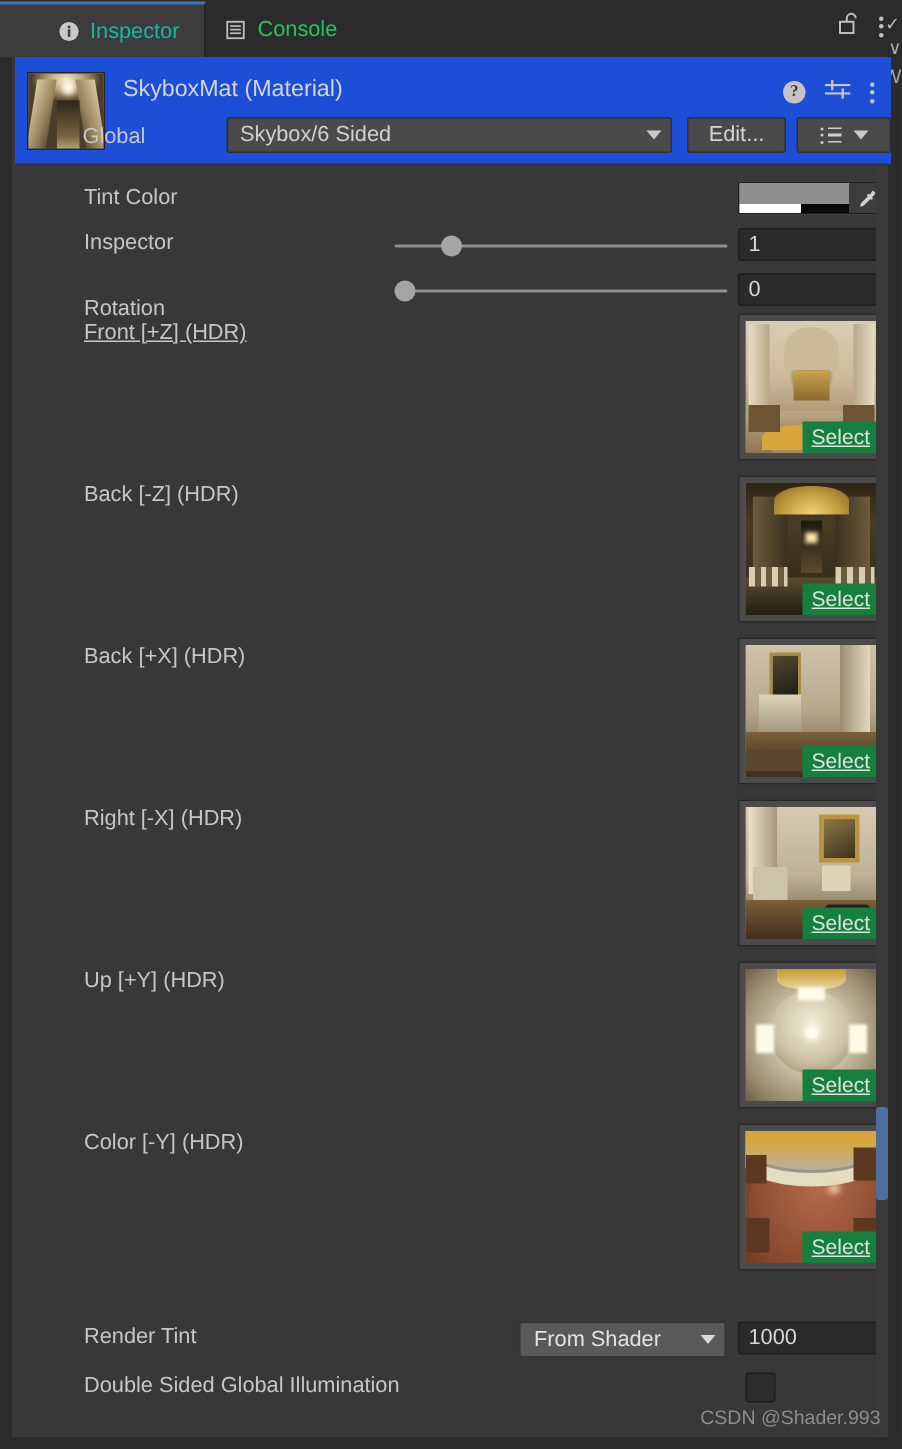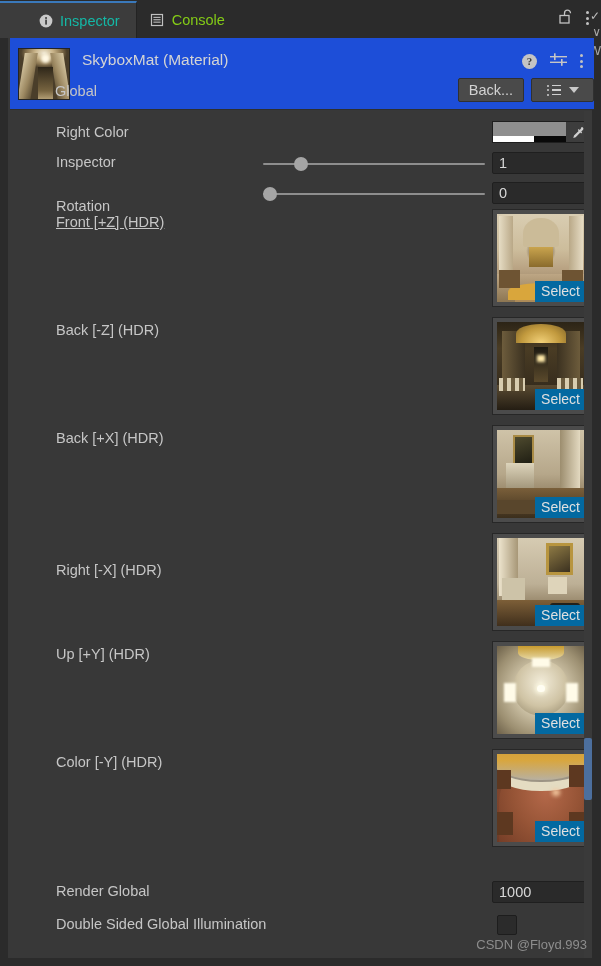--- a/index.html
+++ b/index.html
@@ -19,21 +19,21 @@
 
   
   .tabbar {
     position: absolute; left: 0; top: 0; width: 601px; height: 38px;
     background: #2b2b2b;
     display: flex; align-items: flex-end;
   }
   .tab {
     height: 37px; display: flex; align-items: center; gap: 7px;
     padding: 0 16px 0 13px;
-    color: #84cc16; font-size: 14.5px;
+    color: #22c55e; font-size: 14.5px;
     position: relative;
   }
   .tab.active {
     background: #3c3c3c;
     color: #14b8a6;
     border-top: 2px solid #3a79bb;
     border-right: 1px solid #232323;
     padding-left: 38px;
   }
   .tab.active::after{
@@ -197,23 +197,24 @@
     position: absolute; left: 484px; width: 98px; height: 98px;
     border: 1px solid #272727; background: #4b4b4b;
     padding: 4px;
   }
   .tex-img {
     position: relative; width: 100%; height: 100%; overflow: hidden;
     background: #7b6c50;
   }
   .tex-select {
     position: absolute; right: 0; bottom: 0;
-    background: #0369a1; color: #e0e0e0;
+    background: #15803d; color: #e0e0e0;
     font-size: 14px; line-height: 1;
     padding: 3px 5px 4px 6px;
+    text-decoration: underline;
   }
 
   
   .t-front {
     position: absolute; inset: 0;
     background:
       radial-gradient(circle at 50% 42%, rgba(60,40,18,.85) 0 8%, rgba(120,92,48,0) 22%),
       linear-gradient(180deg,#d9cdb2 0%,#cdbd9c 40%,#b9a383 62%,#8a7352 100%);
   }
   .t-front .arch { position:absolute; left:30%; top:4%; width:40%; height:34%; background:#cbbb98; border-radius:50% 50% 8% 8%; }
@@ -375,21 +376,25 @@
       </span>
       <span class="dots">
           <i></i>
           <i></i>
           <i></i>
         </span>
     </div>
 
     <div class="shader-row">
       <span class="shader-label">Global</span>
-      <div class="btn btn-edit">Back...</div>
+      <div class="dropdown">
+        <span>Skybox/6 Sided</span>
+        <span class="caret"></span>
+      </div>
+      <div class="btn btn-edit">Edit...</div>
       <div class="btn btn-presets">
         <span class="list-icon">
           <span>
               <b></b>
               <u></u>
             </span>
             <span>
               <b></b>
               <u></u>
             </span>
@@ -398,21 +403,21 @@
               <u></u>
             </span>
         </span>
         <span class="caret"></span>
       </div>
     </div>
   </div>
 
   <div class="props">
 
-    <div class="prop-label" style="left:48px; top:13px;">Right Color</div>
+    <div class="prop-label" style="left:48px; top:13px;">Tint Color</div>
     <div class="color-field">
       <div class="color-main"></div>
       <div class="color-alpha">
           <div class="w"></div>
           <div class="b"></div>
         </div>
       <div class="eyedropper">
         <svg width="15" height="15" viewBox="0 0 15 15">
           <path d="M11.6 2.1a1.7 1.7 0 0 1 1.3 2.9l-1.6 1.6.8.8-1 1-.8-.8-4.6 4.6-2.4.7.7-2.4 4.6-4.6-.8-.8 1-1 .8.8 1-1z" fill="#d0d0d0"></path>
         </svg>
@@ -475,21 +480,21 @@
             <span class="pillar"></span>
             <span class="paint"></span>
             <span class="tomb"></span>
             <span class="floorl"></span>
             <span class="benchl"></span>
           </div>
         <div class="tex-select">Select</div>
       </div>
     </div>
 
-    <div class="prop-label" style="left:48px; top:427px;margin-top:24px;">Right [-X]   (HDR)</div>
+    <div class="prop-label" style="left:48px; top:427px;">Right [-X]   (HDR)</div>
     <div class="tex-slot" style="top:422px;">
       <div class="tex-img">
         <div class="t-right">
             <span class="pillarL"></span>
             <span class="paint2"></span>
             <span class="altar2"></span>
             <span class="tomb2"></span>
             <span class="floorr"></span>
             <span class="cannon"></span>
           </div>
@@ -523,25 +528,29 @@
             <span class="spec"></span>
             <span class="pw1"></span>
             <span class="pw2"></span>
             <span class="pw3"></span>
             <span class="pw4"></span>
           </div>
         <div class="tex-select">Select</div>
       </div>
     </div>
 
-    <div class="prop-label" style="left:48px; top:772px;">Render Global</div>
+    <div class="prop-label" style="left:48px; top:772px;">Render Tint</div>
+    <div class="enum-dropdown" style="left:338px; top:770px;">
+      <span>From Shader</span>
+      <span class="caret"></span>
+    </div>
     <div class="num-field" style="left:484px; top:770px;">1000</div>
 
     <div class="prop-label" style="left:48px; top:805px;">Double Sided Global Illumination</div>
     <div class="checkbox" style="left:489px; top:804px;"></div>
   </div>
 
   <div class="scrollbar-track"></div>
   <div class="scrollbar-thumb"></div>
 
-  <div class="watermark">CSDN @Floyd.993</div>
+  <div class="watermark">CSDN @Shader.993</div>
   <div class="bottom-strip"></div>
 </div>
 
 </body></html>

